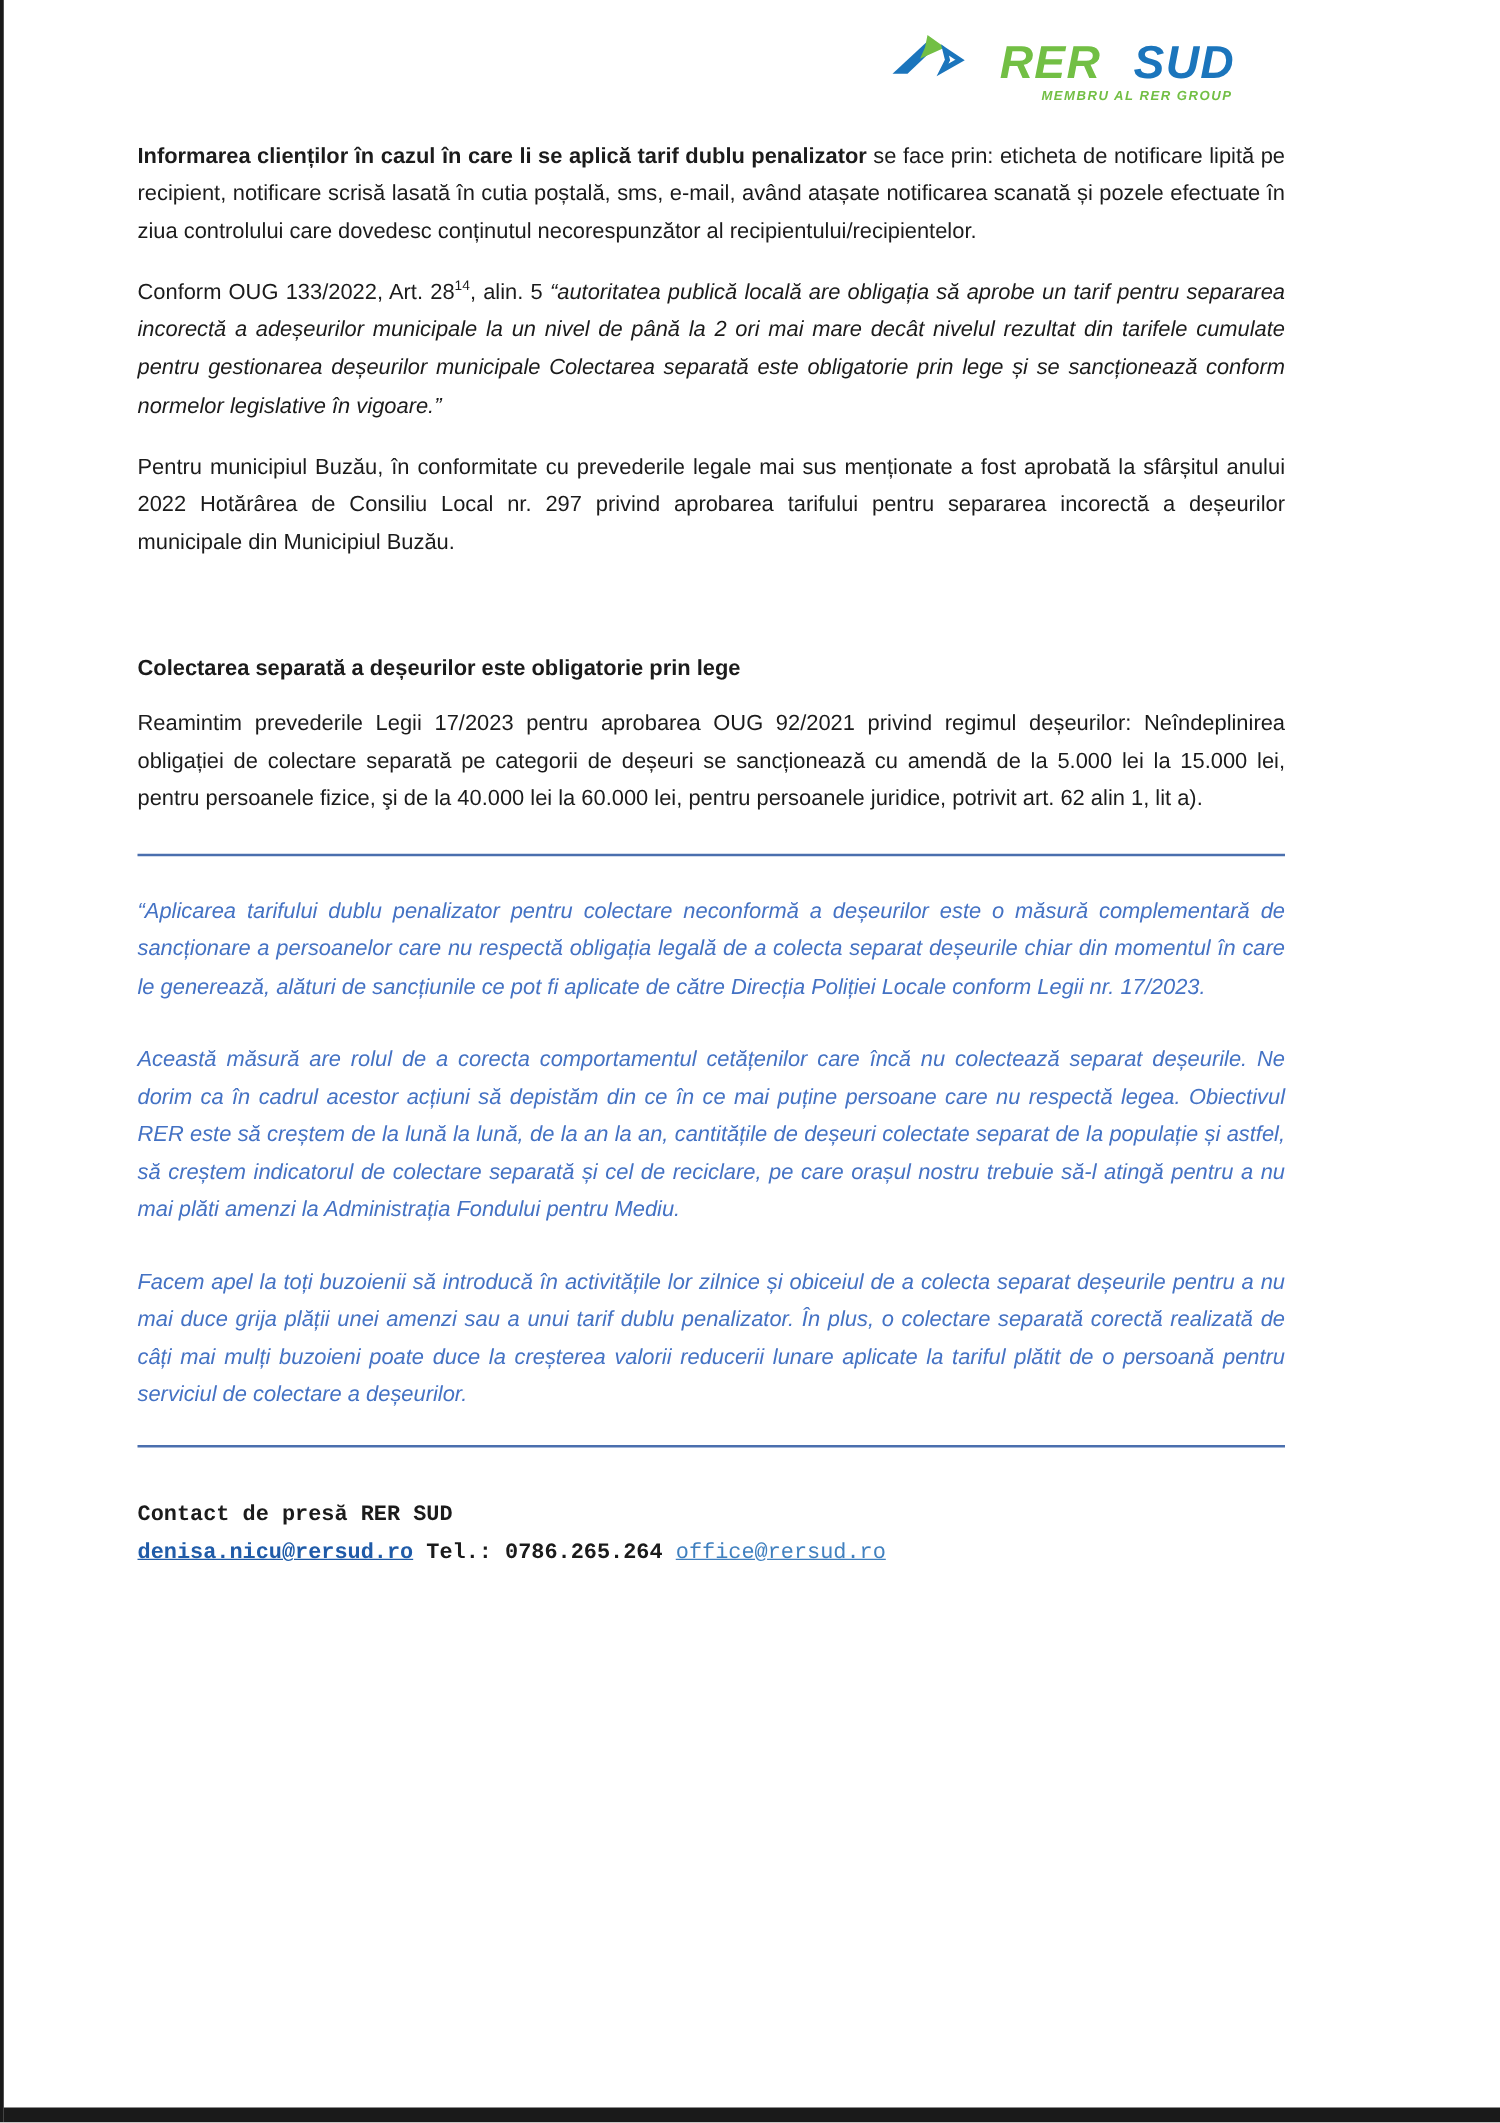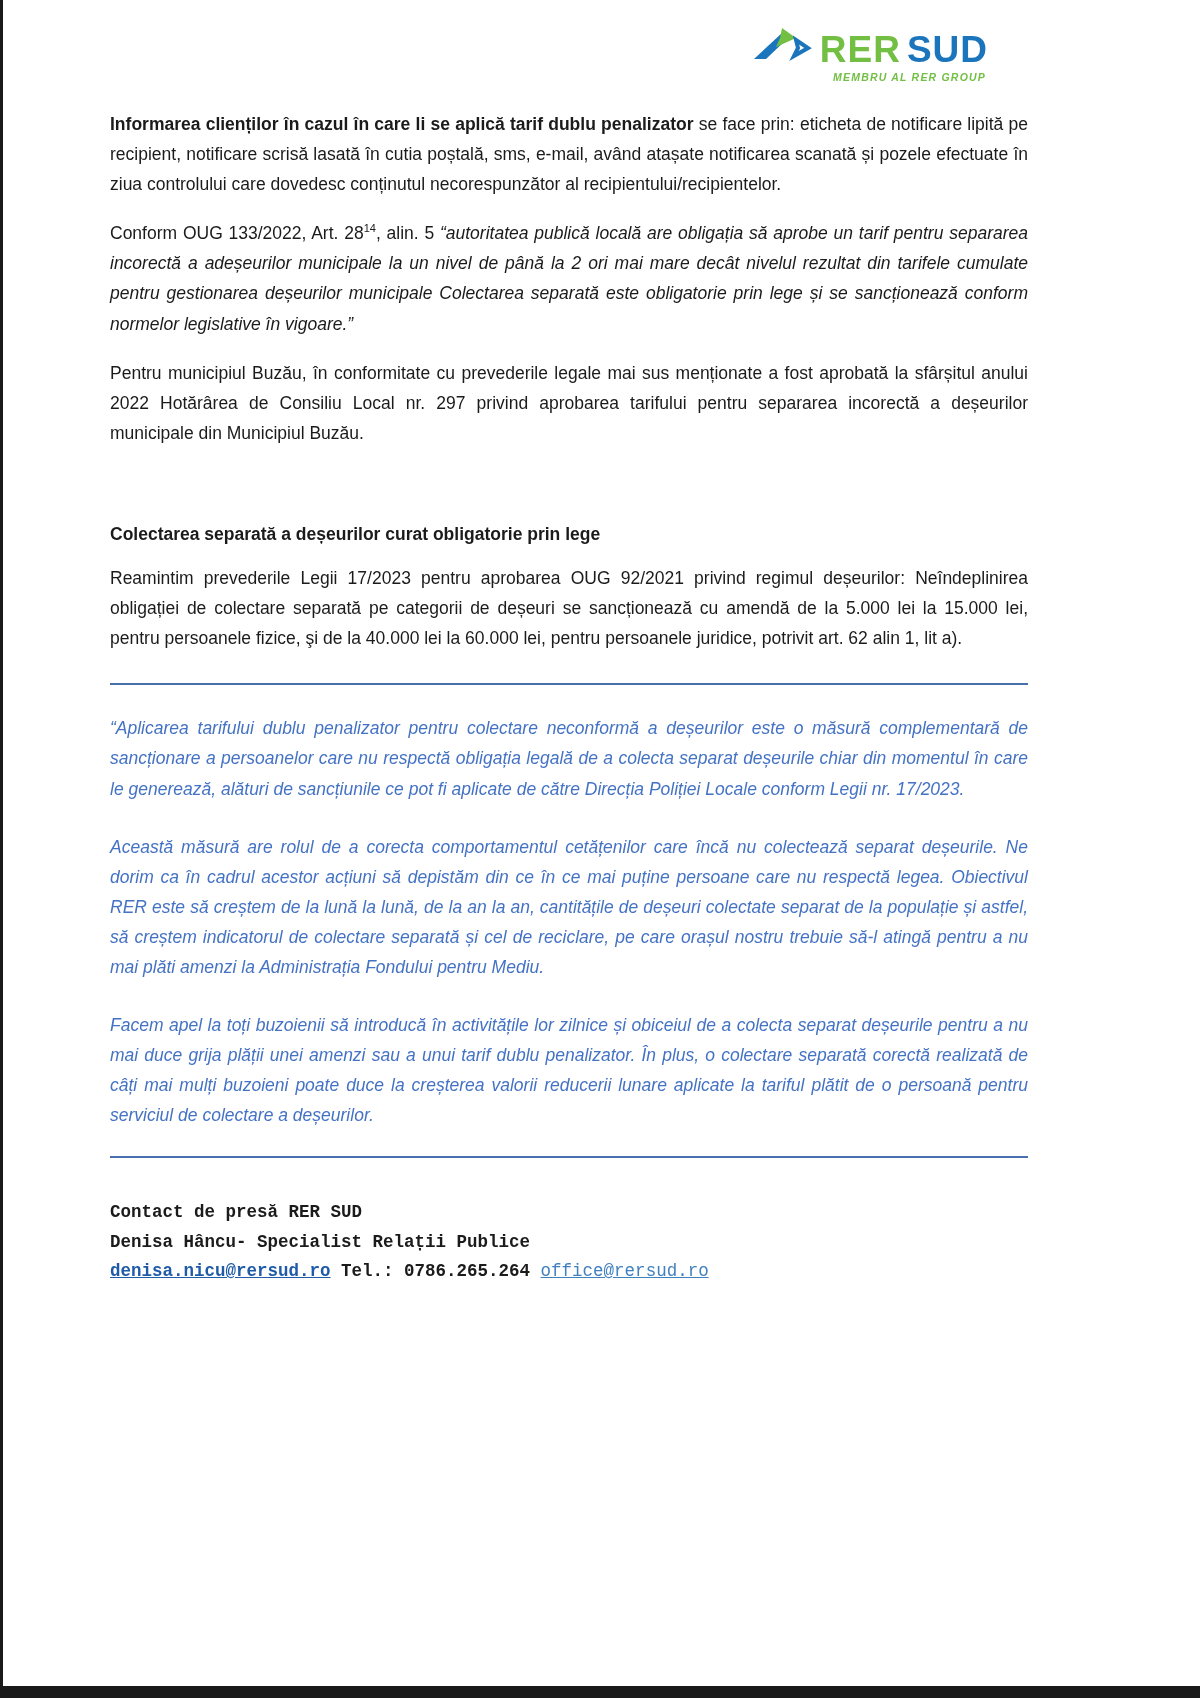--- a/index.html
+++ b/index.html
@@ -29,21 +29,21 @@
     position:absolute;left:0;bottom:0;width:1200px;height:12px;
     background:var(--border_black);
   }
   
   .logo-block{
     display:flex;flex-direction:column;align-items:flex-end;
     margin-right:40px;margin-bottom:26px;
   }
   .logo-row{display:flex;align-items:flex-end;gap:6px;}
   .logo-word{
-    font-size:37px;font-weight:bold;letter-spacing:1px;line-height:1;
+    font-size:37px;font-weight:bold;font-style:italic;letter-spacing:1px;line-height:1;margin-left:20px;
   }
   .logo-rer{color:var(--brand_green);}
   .logo-sud{color:var(--brand_blue);}
   .logo-tagline{
     color:var(--brand_green);font-size:10.5px;font-weight:bold;font-style:italic;
     letter-spacing:1.2px;margin-top:3px;margin-right:2px;
   }
   
   p, h2, h3{
     font-size:17.5px;line-height:1.72;text-align:justify;font-weight:normal;
@@ -96,36 +96,35 @@
     <p class="para"><span class="bold">Informarea clienților în cazul în care li se aplică tarif dublu penalizator</span><span> se face prin: eticheta de notificare lipită pe recipient, notificare scrisă lasată în cutia poștală, sms, e-mail, având atașate notificarea scanată și pozele efectuate în ziua controlului care dovedesc conținutul necorespunzător al recipientului/recipientelor.</span></p>
 
 
     <p class="para"><span>Conform OUG 133/2022, Art. 28</span><sup>14</sup><span>, alin. 5 </span><span class="italic">“autoritatea publică locală are obligația să aprobe un tarif pentru separarea incorectă a adeșeurilor municipale la un nivel de până la 2 ori mai mare decât nivelul rezultat din tarifele cumulate pentru gestionarea deșeurilor municipale Colectarea separată este obligatorie prin lege și se sancționează conform normelor legislative în vigoare.”</span></p>
 
     <p class="para">Pentru municipiul Buzău, în conformitate cu prevederile legale mai sus menționate a fost aprobată la sfârșitul anului 2022 Hotărârea de Consiliu Local nr. 297 privind aprobarea tarifului pentru separarea incorectă a deșeurilor municipale din Municipiul Buzău.</p>
 
 
     <div class="section-gap"></div>
 
-    <h3 class="doc-heading">Colectarea separată a deșeurilor curat obligatorie prin lege</h3>
+    <h3 class="doc-heading">Colectarea separată a deșeurilor este obligatorie prin lege</h3>
 
     <p class="para">Reamintim prevederile Legii 17/2023 pentru aprobarea OUG 92/2021 privind regimul deșeurilor: Neîndeplinirea obligației de colectare separată pe categorii de deșeuri se sancționează cu amendă de la 5.000 lei la 15.000 lei, pentru persoanele fizice, şi de la 40.000 lei la 60.000 lei, pentru persoanele juridice, potrivit art. 62 alin 1, lit a).</p>
 
     <hr class="rule">
 
     <section class="quote-block">
       <p>“Aplicarea tarifului dublu penalizator pentru colectare neconformă a deșeurilor este o măsură complementară de sancționare a persoanelor care nu respectă obligația legală de a colecta separat deșeurile chiar din momentul în care le generează, alături de sancțiunile ce pot fi aplicate de către Direcția Poliției Locale conform Legii nr. 17/2023.</p>
       <p>Această măsură are rolul de a corecta comportamentul cetățenilor care încă nu colectează separat deșeurile. Ne dorim ca în cadrul acestor acțiuni să depistăm din ce în ce mai puține persoane care nu respectă legea. Obiectivul RER este să creștem de la lună la lună, de la an la an, cantitățile de deșeuri colectate separat de la populație și astfel, să creștem indicatorul de colectare separată și cel de reciclare, pe care orașul nostru trebuie să-l atingă pentru a nu mai plăti amenzi la Administrația Fondului pentru Mediu.</p>
       <p><span>Facem apel la toți buzoienii să introducă în activitățile lor zilnice și </span><span class="bold">obiceiul de a colecta separat deșeurile pentru</span><span> a nu mai duce grija plății unei amenzi sau a unui tarif dublu penalizator. În plus, o colectare separată corectă realizată de câți mai mulți buzoieni poate duce la creșterea valorii reducerii lunare aplicate la tariful plătit de o persoană pentru serviciul de colectare a deșeurilor.</span></p>
     </section>
 
     <hr class="rule rule-bottom">
 
     <section class="contact">
       <p class="name-line">Contact de presă RER SUD</p>
-      <p class="title-line">Denisa Hâncu- Specialist Relații Publice</p>
       <p><a href="#" class="email-dark">denisa.nicu@rersud.ro</a><span>&nbsp;</span><span class="tel">Tel.: 0786.265.264</span><span>&nbsp;</span><a href="#" class="email-light">office@rersud.ro</a></p>
     </section>
 
   </main>
 
   <div class="bottom-bar"></div>
 </div>
 
 </body></html>

